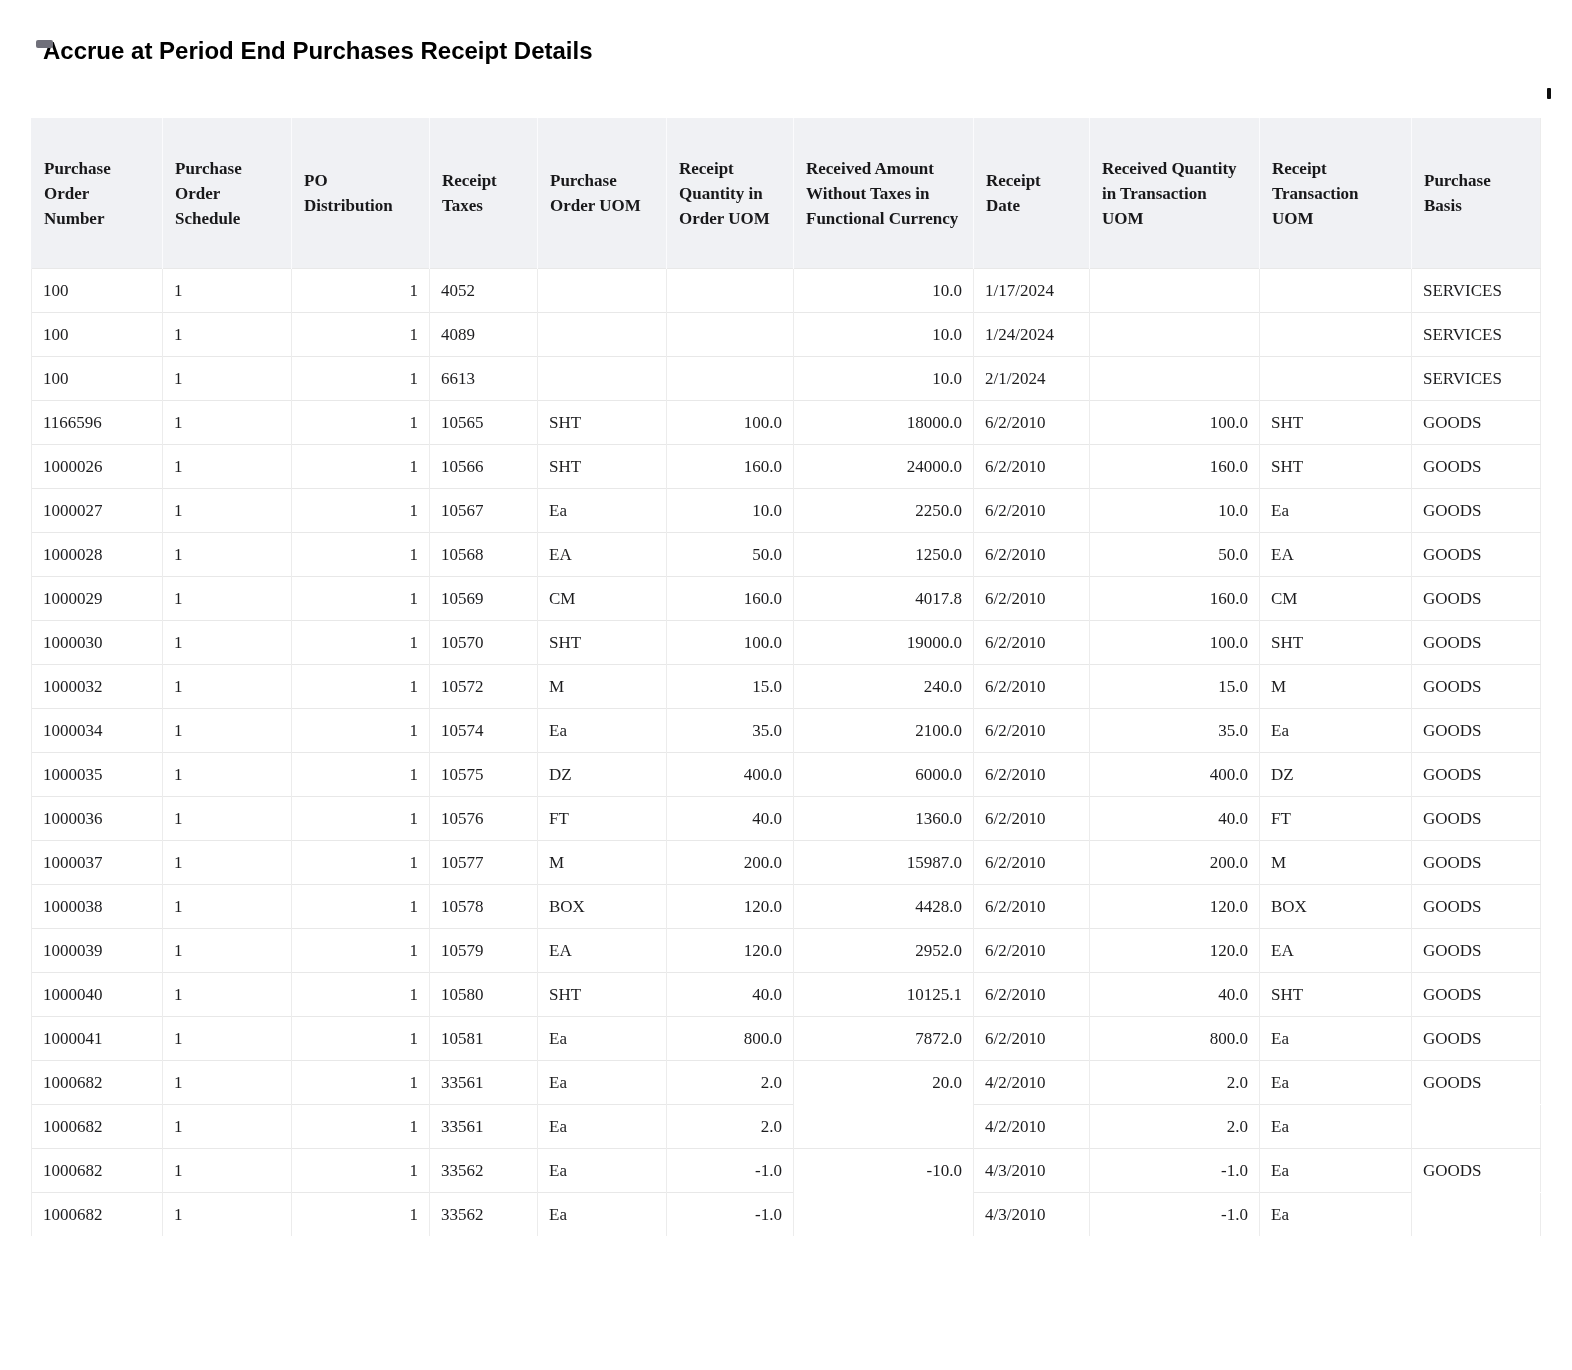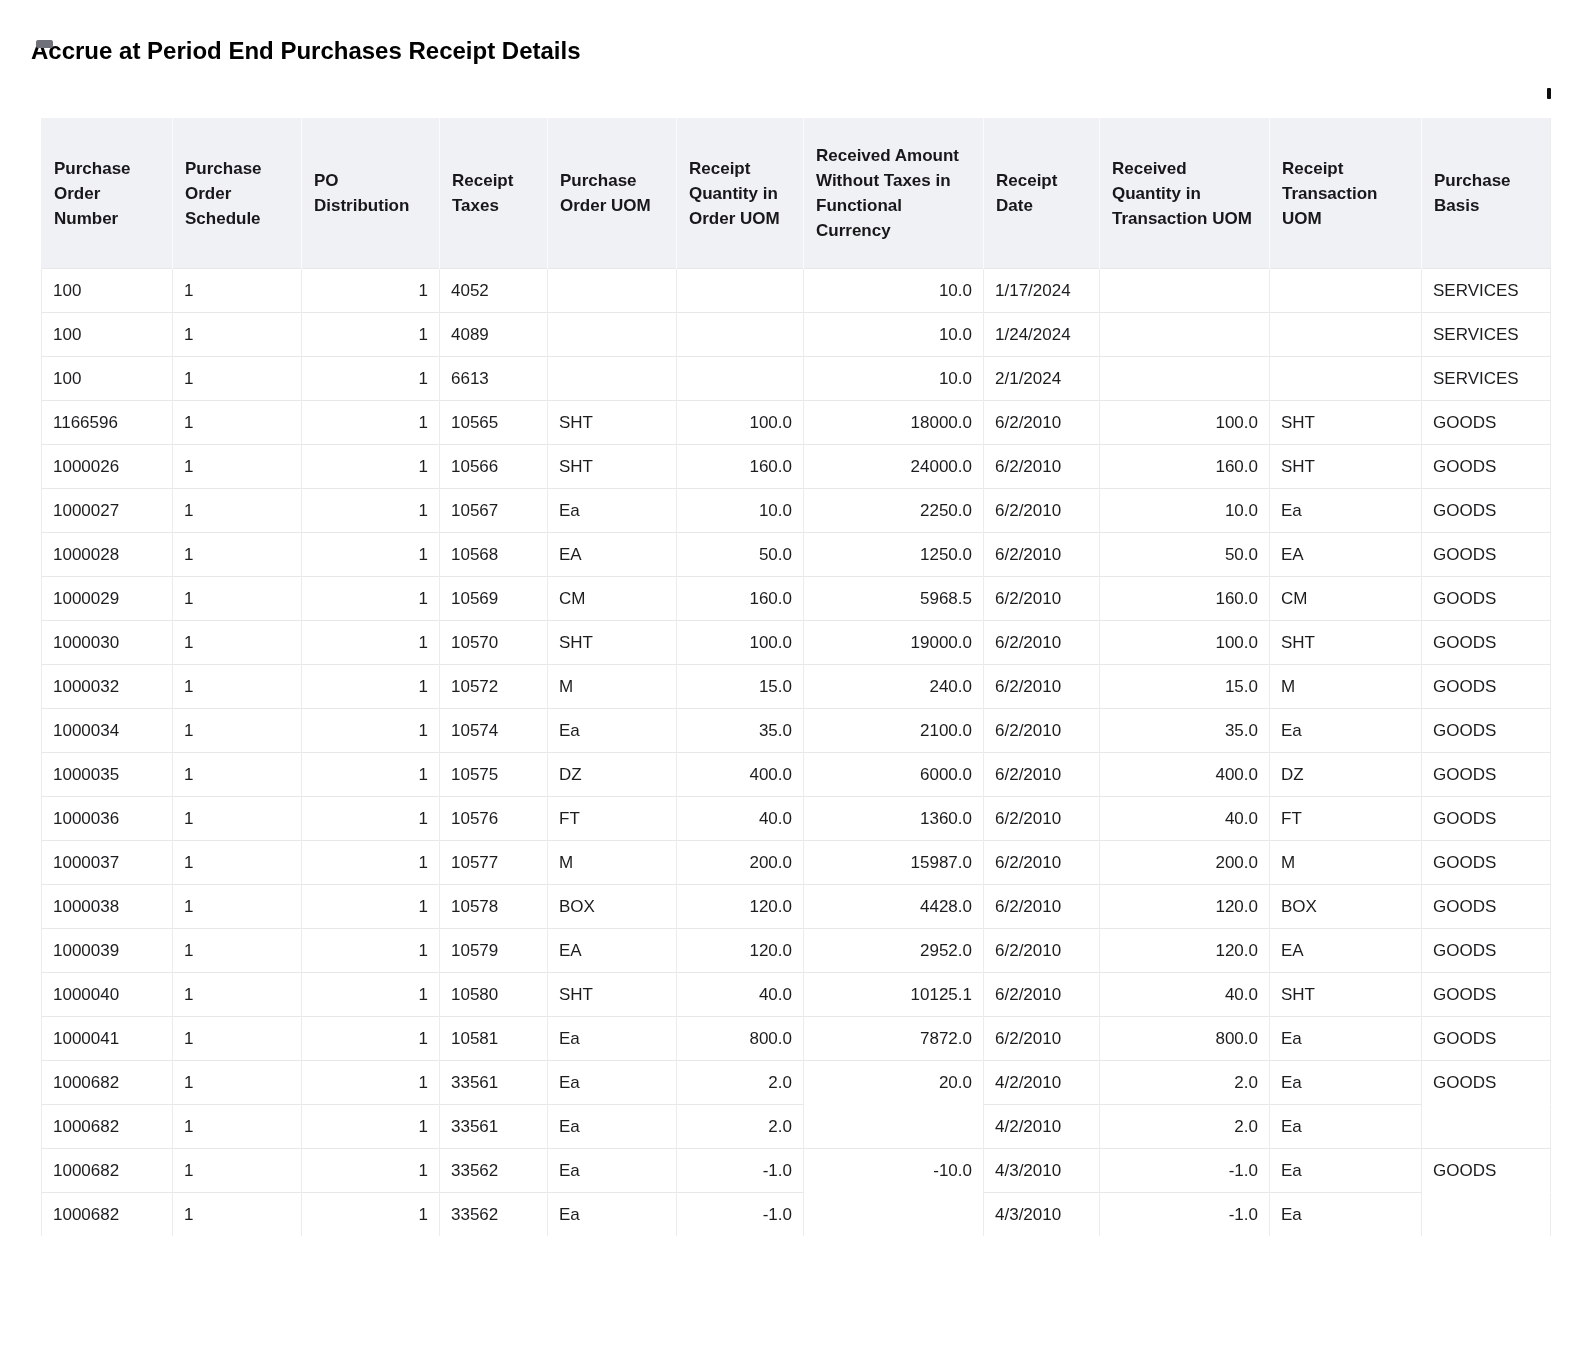--- a/index.html
+++ b/index.html
@@ -18,34 +18,35 @@
     width: 17px; height: 8px;
     background: #70707a; border-radius: 2px;
   }
   .frag-sliver {
     position: absolute; left: 1547px; top: 52px;
     width: 4px; height: 11px;
     background: #0d0d0d; border-radius: 1px;
   }
 
   h1.report-title {
-    margin: 36px 0 0 31px;
+    margin: 36px 0 0 43px;
     font-size: 24px;
     line-height: 30px;
     font-weight: 700;
     color: #000000;
     letter-spacing: 0;
   }
 
   table.report {
-    margin: 52px 0 0 41px;
+    margin: 52px 0 0 31px;
     border-collapse: collapse;
     table-layout: fixed;
     width: 1509px;
     border-right: 1px solid #ececec;
+    font-family: Liberation Serif, serif;
   }
 
   thead th {
     background: #f0f1f4;
     font-size: 17px;
     font-weight: 700;
     color: #18181a;
     text-align: left;
     vertical-align: middle;
     padding: 10px 12px;
@@ -202,21 +203,21 @@
           <td>EA</td>
           <td>GOODS</td>
         </tr>
         <tr>
           <td>1000029</td>
           <td>1</td>
           <td class="num">1</td>
           <td>10569</td>
           <td>CM</td>
           <td class="num">160.0</td>
-          <td class="num">5968.5</td>
+          <td class="num">4017.8</td>
           <td>6/2/2010</td>
           <td class="num">160.0</td>
           <td>CM</td>
           <td>GOODS</td>
         </tr>
         <tr>
           <td>1000030</td>
           <td>1</td>
           <td class="num">1</td>
           <td>10570</td>

